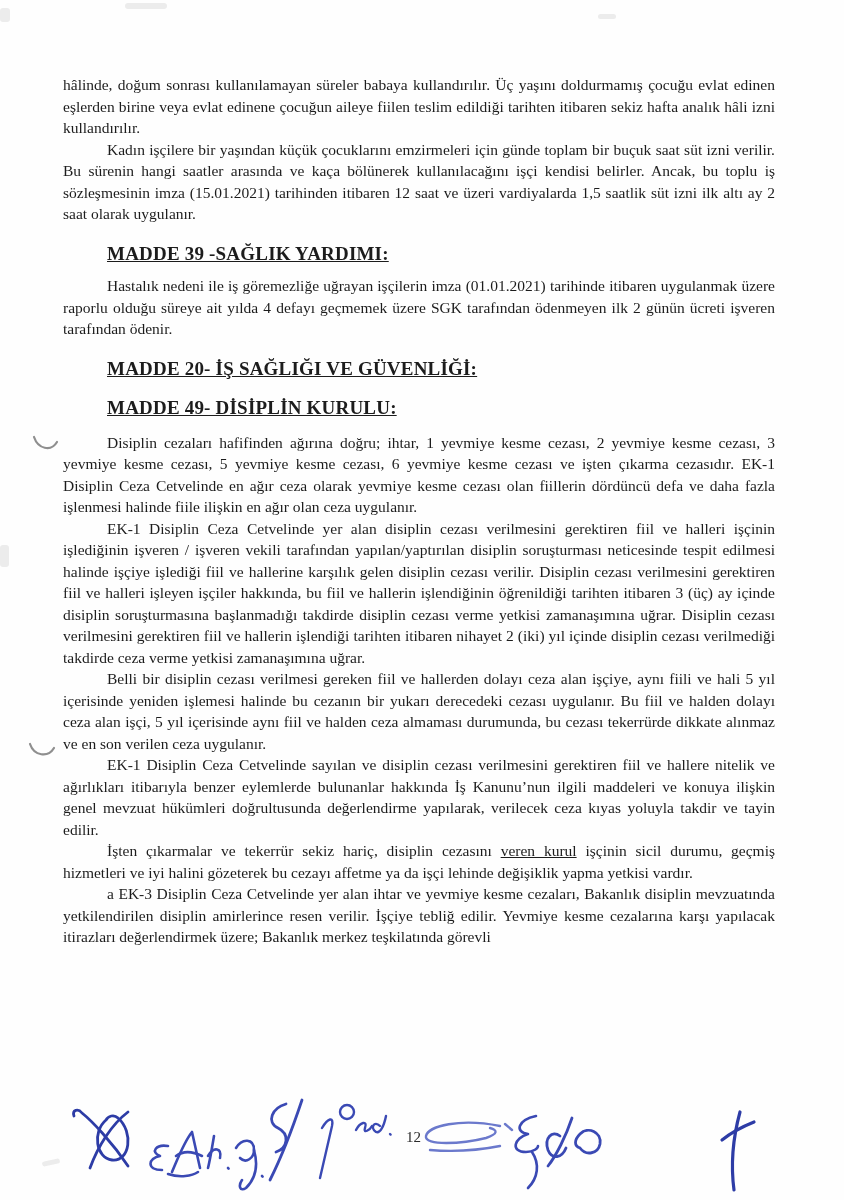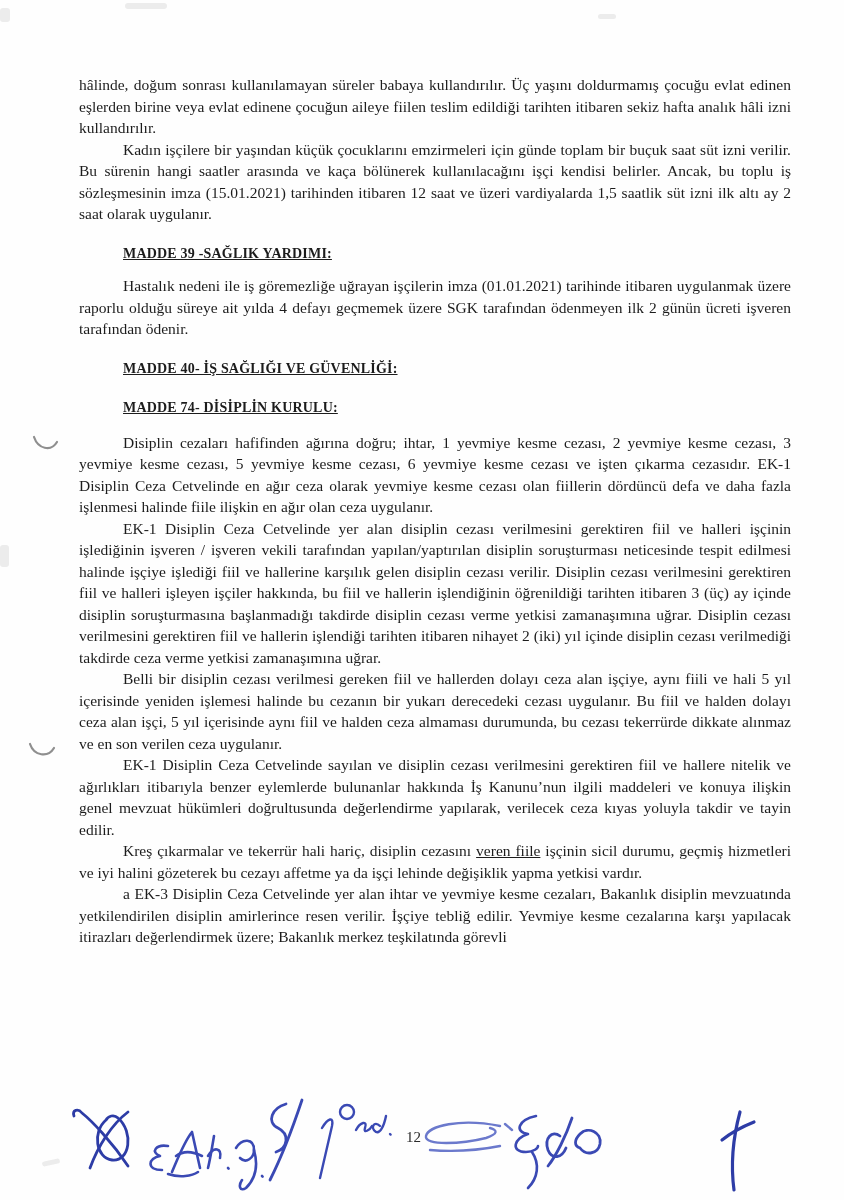--- a/index.html
+++ b/index.html
@@ -6,28 +6,28 @@
   .page{
     position:relative;
     width:844px;height:1200px;
     background:#fefefe;
     overflow:hidden;
     font-family:"Liberation Serif","DejaVu Serif",serif;
     color:#1c1c1c;
   }
   .text-col{
     position:absolute;
-    left:79px;top:74px;width:712px;
+    left:63px;top:74px;width:712px;
     font-size:15.5px;line-height:21.5px;
     text-align:justify;
   }
   .text-col p{margin:0;text-indent:44px;}
   .text-col p.noindent{text-indent:0;}
   .text-col h2{
-    font-size:14px;line-height:21.5px;
+    font-size:19px;line-height:21.5px;
     font-weight:bold;
     text-decoration:underline;
     margin:18px 0 11px 44px;
     letter-spacing:.2px;
   }
   .text-col h2.h41{margin-bottom:13px;}
   .u{text-decoration:underline;}
   .page-number{
     position:absolute;left:406px;top:1129px;
     font-size:15px;color:#2a2a2a;text-align:right;
@@ -57,28 +57,28 @@
   <div class="artifact a4"></div>
   <div class="artifact a5"></div>
 
   <div class="text-col">
     <p class="noindent">hâlinde, doğum sonrası kullanılamayan süreler babaya kullandırılır. Üç yaşını doldurmamış çocuğu evlat edinen eşlerden birine veya evlat edinene çocuğun aileye fiilen teslim edildiği tarihten itibaren sekiz hafta analık hâli izni kullandırılır.</p>
     <p>Kadın işçilere bir yaşından küçük çocuklarını emzirmeleri için günde toplam bir buçuk saat süt izni verilir. Bu sürenin hangi saatler arasında ve kaça bölünerek kullanılacağını işçi kendisi belirler. Ancak, bu toplu iş sözleşmesinin imza (15.01.2021) tarihinden itibaren 12 saat ve üzeri vardiyalarda 1,5 saatlik süt izni ilk altı ay 2 saat olarak uygulanır.</p>
 
     <h2 class="h39">MADDE 39 -SAĞLIK YARDIMI:</h2>
     <p>Hastalık nedeni ile iş göremezliğe uğrayan işçilerin imza (01.01.2021) tarihinde itibaren uygulanmak üzere raporlu olduğu süreye ait yılda 4 defayı geçmemek üzere SGK tarafından ödenmeyen ilk 2 günün ücreti işveren tarafından ödenir.</p>
 
-    <h2 class="h40">MADDE 40- İŞ SAĞLIĞI VE GÜVENLİĞİ:</h2>
+    <h2 class="h40">MADDE 20- İŞ SAĞLIĞI VE GÜVENLİĞİ:</h2>
 
-    <h2 class="h41">MADDE 74- DİSİPLİN KURULU:</h2>
+    <h2 class="h41">MADDE 49- DİSİPLİN KURULU:</h2>
     <p>Disiplin cezaları hafifinden ağırına doğru; ihtar, 1 yevmiye kesme cezası, 2 yevmiye kesme cezası, 3 yevmiye kesme cezası, 5 yevmiye kesme cezası, 6 yevmiye kesme cezası ve işten çıkarma cezasıdır. EK-1 Disiplin Ceza Cetvelinde en ağır ceza olarak yevmiye kesme cezası olan fiillerin dördüncü defa ve daha fazla işlenmesi halinde fiile ilişkin en ağır olan ceza uygulanır.</p>
     <p>EK-1 Disiplin Ceza Cetvelinde yer alan disiplin cezası verilmesini gerektiren fiil ve halleri işçinin işlediğinin işveren / işveren vekili tarafından yapılan/yaptırılan disiplin soruşturması neticesinde tespit edilmesi halinde işçiye işlediği fiil ve hallerine karşılık gelen disiplin cezası verilir. Disiplin cezası verilmesini gerektiren fiil ve halleri işleyen işçiler hakkında, bu fiil ve hallerin işlendiğinin öğrenildiği tarihten itibaren 3 (üç) ay içinde disiplin soruşturmasına başlanmadığı takdirde disiplin cezası verme yetkisi zamanaşımına uğrar. Disiplin cezası verilmesini gerektiren fiil ve hallerin işlendiği tarihten itibaren nihayet 2 (iki) yıl içinde disiplin cezası verilmediği takdirde ceza verme yetkisi zamanaşımına uğrar.</p>
     <p>Belli bir disiplin cezası verilmesi gereken fiil ve hallerden dolayı ceza alan işçiye, aynı fiili ve hali 5 yıl içerisinde yeniden işlemesi halinde bu cezanın bir yukarı derecedeki cezası uygulanır. Bu fiil ve halden dolayı ceza alan işçi, 5 yıl içerisinde aynı fiil ve halden ceza almaması durumunda, bu cezası tekerrürde dikkate alınmaz ve en son verilen ceza uygulanır.</p>
     <p>EK-1 Disiplin Ceza Cetvelinde sayılan ve disiplin cezası verilmesini gerektiren fiil ve hallere nitelik ve ağırlıkları itibarıyla benzer eylemlerde bulunanlar hakkında İş Kanunu’nun ilgili maddeleri ve konuya ilişkin genel mevzuat hükümleri doğrultusunda değerlendirme yapılarak, verilecek ceza kıyas yoluyla takdir ve tayin edilir.</p>
-    <p><span>Kreş çıkarmalar ve tekerrür hali hariç, disiplin cezasını </span><span class="u">veren fiile</span><span> işçinin sicil durumu, geçmiş hizmetleri ve iyi halini gözeterek bu cezayı affetme ya da işçi lehinde değişiklik yapma yetkisi vardır.</span></p>
+    <p><span>İşten çıkarmalar ve tekerrür sekiz hariç, disiplin cezasını </span><span class="u">veren kurul</span><span> işçinin sicil durumu, geçmiş hizmetleri ve iyi halini gözeterek bu cezayı affetme ya da işçi lehinde değişiklik yapma yetkisi vardır.</span></p>
     <p>a EK-3 Disiplin Ceza Cetvelinde yer alan ihtar ve yevmiye kesme cezaları, Bakanlık disiplin mevzuatında yetkilendirilen disiplin amirlerince resen verilir. İşçiye tebliğ edilir. Yevmiye kesme cezalarına karşı yapılacak itirazları değerlendirmek üzere; Bakanlık merkez teşkilatında görevli</p>
   </div>
 
   <div class="page-number">12</div>
 
   <svg class="sig-svg" width="844" height="1200" viewBox="0 0 844 1200">
 
     <g stroke-width="2.2" stroke="#8f8f8f">
       <path d="M34 437 C38 449, 51 452, 57 442"></path>
     </g>

